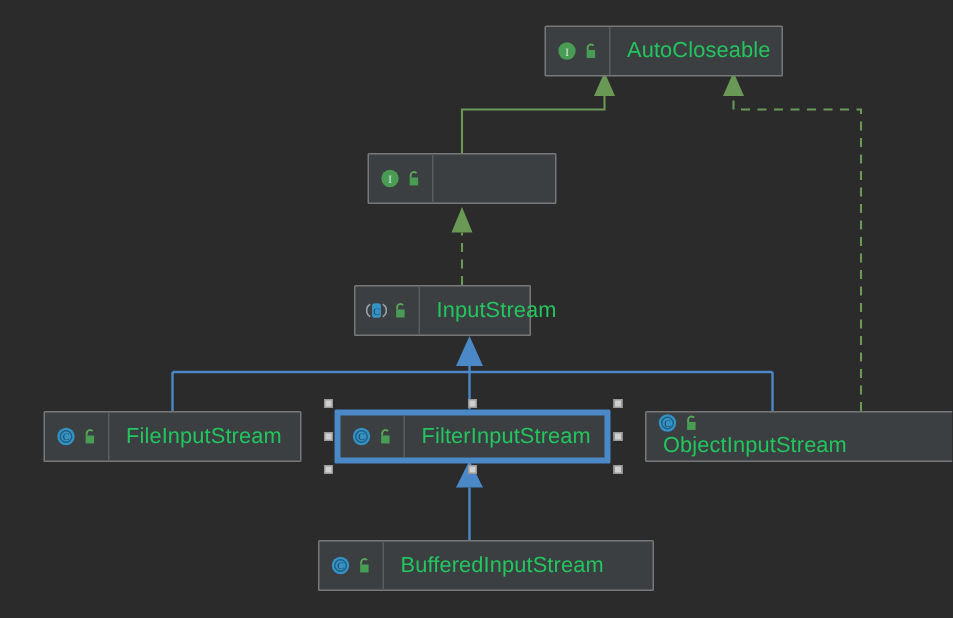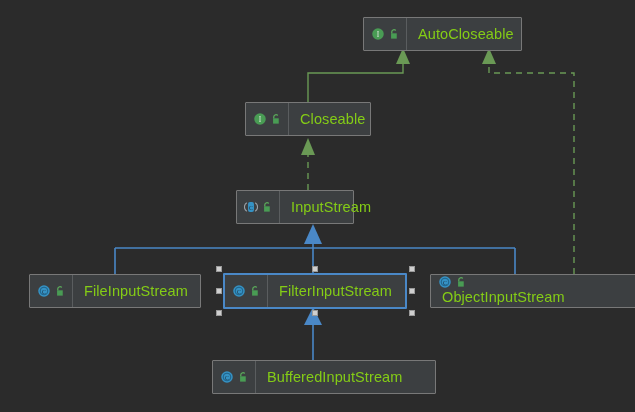--- a/index.html
+++ b/index.html
@@ -27,40 +27,40 @@
     position: absolute;
     box-sizing: border-box;
     display: flex;
     align-items: stretch;
     height: 34px;
     background: #3c3f41;
     border: 1px solid #787878;
     border-radius: 1px;
   }
   .uml-node.selected {
-    border: 2px solid #737373;
+    border: 4px solid #737373;
     border-color: #4a88c7;
   }
   .node-icons {
     display: flex;
     align-items: center;
     gap: 3px;
     padding: 0 6px 0 7px;
     border-right: 1px solid #5a5d5f;
     box-sizing: border-box;
   }
   .uml-node.selected .node-icons {
     border-right: 1px solid #5a5d5f;
   }
   .node-label {
     display: flex;
     align-items: center;
     padding: 0 12px 0 11px;
     font-size: 14.5px;
-    color: #84cc16;
+    color: #22c55e;
     white-space: nowrap;
     letter-spacing: 0.1px;
   }
   .icon-kind { width: 14px; height: 14px; display: block; }
   .icon-lock { width: 12px; height: 12px; display: block; }
 
   
   .handle {
     position: absolute;
     width: 6px;
@@ -132,21 +132,20 @@
     <div class="node-icons">
       <svg class="icon-kind" viewBox="0 0 16 16">
         <circle cx="8" cy="8" r="6.6" fill="#499C54"></circle>
         <text x="8" y="11.6" font-size="8.5" font-family="Liberation Serif, serif" fill="#dfe6df" text-anchor="middle">I</text>
       </svg>
       <svg class="icon-lock" viewBox="0 0 14 14">
         <path d="M4.4 6.3 V4.4 a2.6 2.6 0 0 1 4.6 -1.5" stroke="#5aa75a" stroke-width="1.5" fill="none"></path>
         <rect x="3.6" y="6.2" width="6.6" height="6.2" fill="#499C54"></rect>
       </svg>
     </div>
-    <div class="node-label">Closeable</div>
   </div>
 
   <div class="uml-node" style="left:236px; top:190px; width:118px;">
     <div class="node-icons">
       <svg class="icon-kind" viewBox="0 0 16 16">
         <path d="M3.2 3.2 a5.6 5.6 0 0 0 0 9.6" stroke="#9aa0a6" stroke-width="1.3" fill="none"></path>
         <path d="M12.8 3.2 a5.6 5.6 0 0 1 0 9.6" stroke="#9aa0a6" stroke-width="1.3" fill="none"></path>
         <rect x="4.6" y="2.4" width="6.8" height="11.2" rx="2.2" fill="#3592C4"></rect>
         <text x="8" y="11.3" font-size="7.6" font-family="Liberation Serif, serif" fill="#1f3a4d" text-anchor="middle">C</text>
       </svg>

